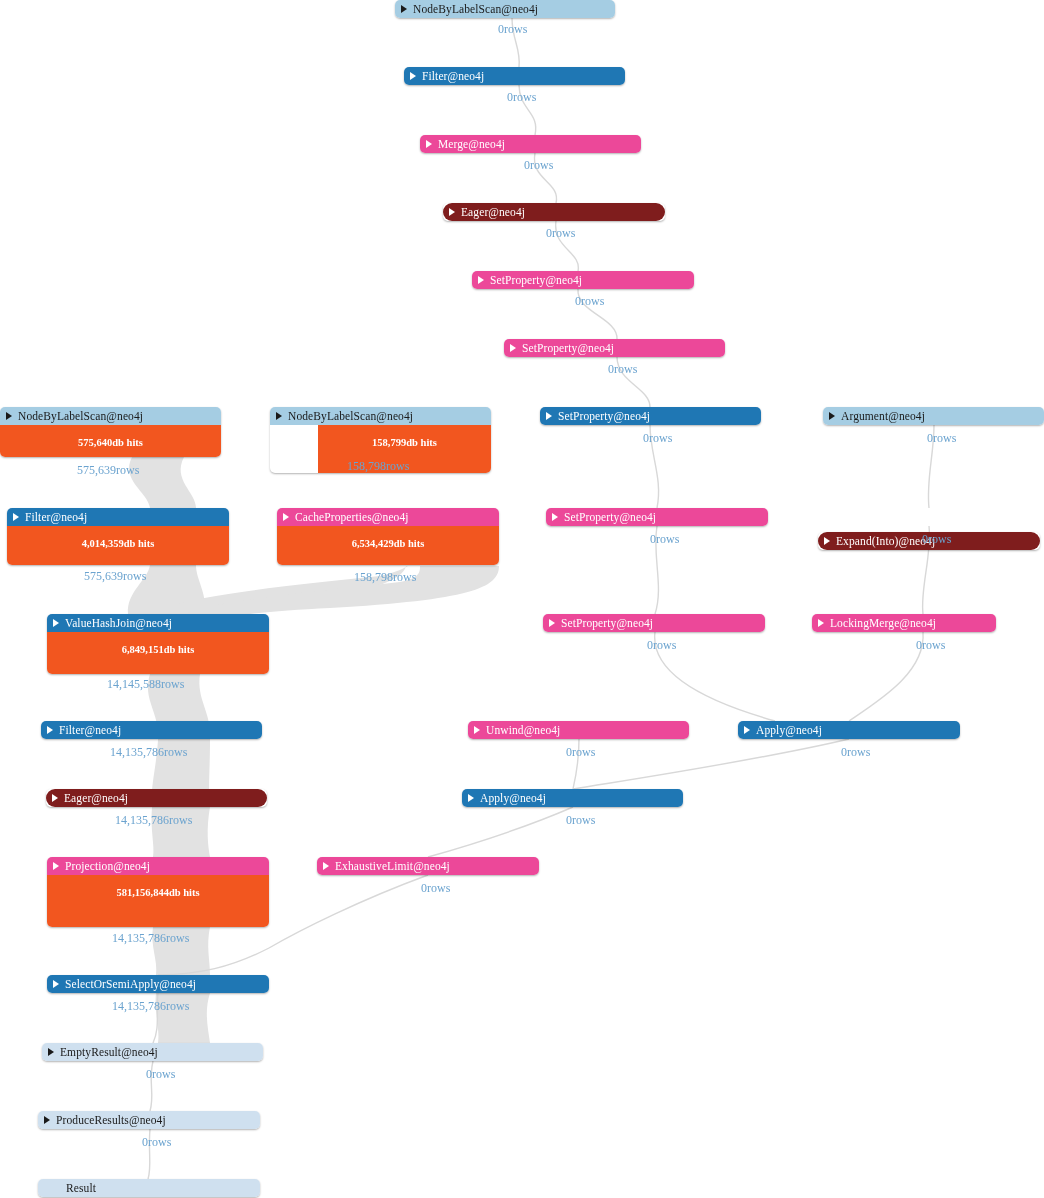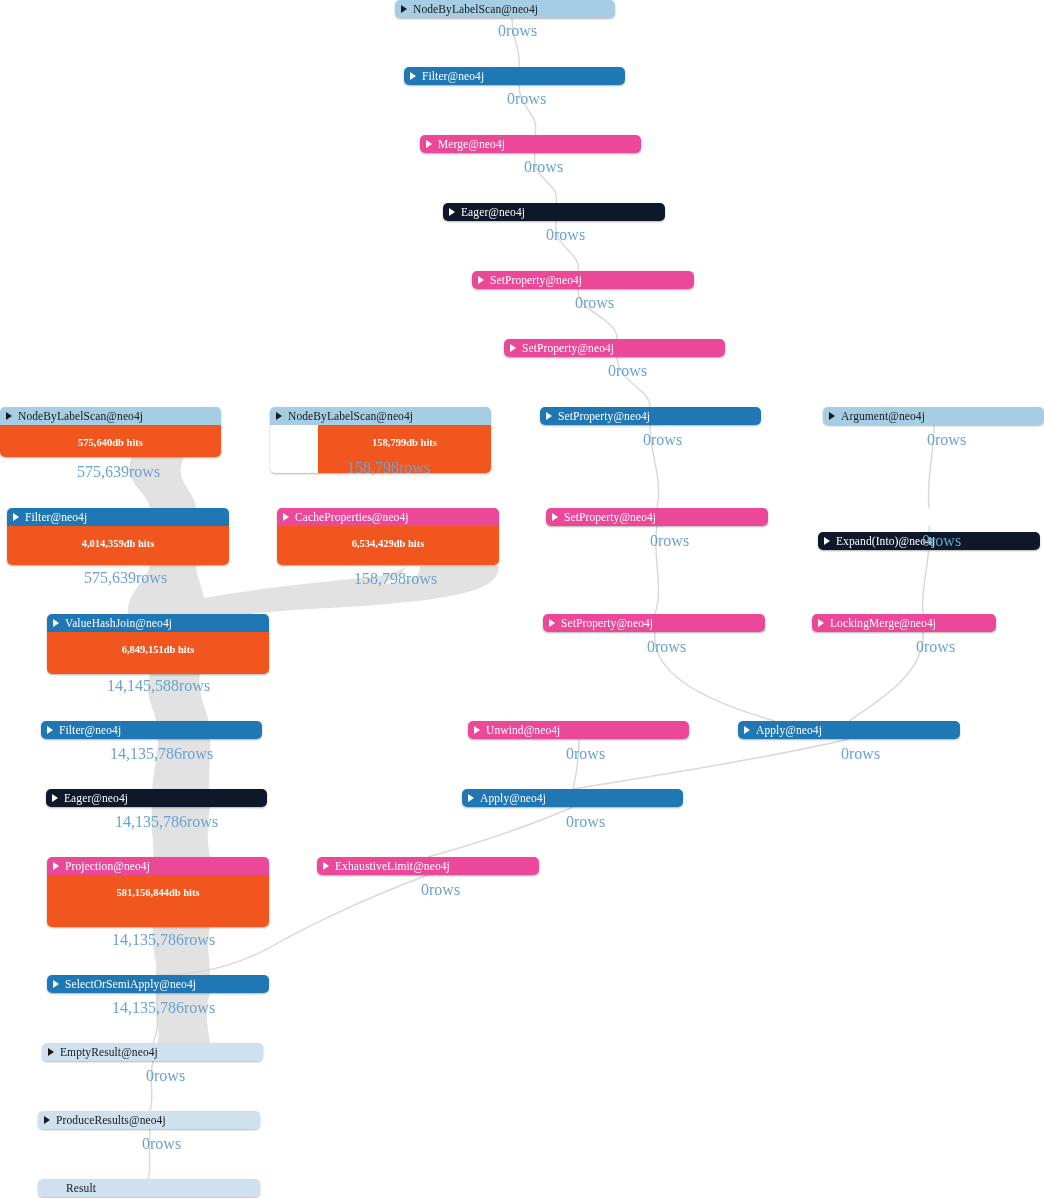--- a/index.html
+++ b/index.html
@@ -49,35 +49,35 @@
     border-bottom: 4px solid transparent;
     margin-right: 6px;
     flex: 0 0 auto;
   }
   .op .lbl { position: relative; top: -0.5px; }
 
   
   .tone-pale  .hdr { background: #a5cde3; color: #1a1a1a; }
   .tone-mid   .hdr { background: #ec4899; color: #ffffff; }
   .tone-main  .hdr { background: #1f77b4; color: #ffffff; }
-  .tone-dark  .hdr { background: #0f172a; color: #ffffff; }
+  .tone-dark  .hdr { background: #7f1d1d; color: #ffffff; border-radius: 9px; }
   .tone-faint .hdr { background: #cfe0ef; color: #1a1a1a; }
 
   .op .hits {
     background: #f2561f;
     color: #ffffff;
     font-size: 10.5px;
     font-weight: bold;
     text-align: center;
     padding-top: 12px;
   }
   .rows {
     position: absolute;
     z-index: 3;
-    font-size: 16px;
+    font-size: 12px;
     color: #6ba3cf;
     white-space: nowrap;
   }
   .result .hdr { padding-left: 28px; }
 </style>
 </head>
 <body>
 
 <div id="plan">
 

